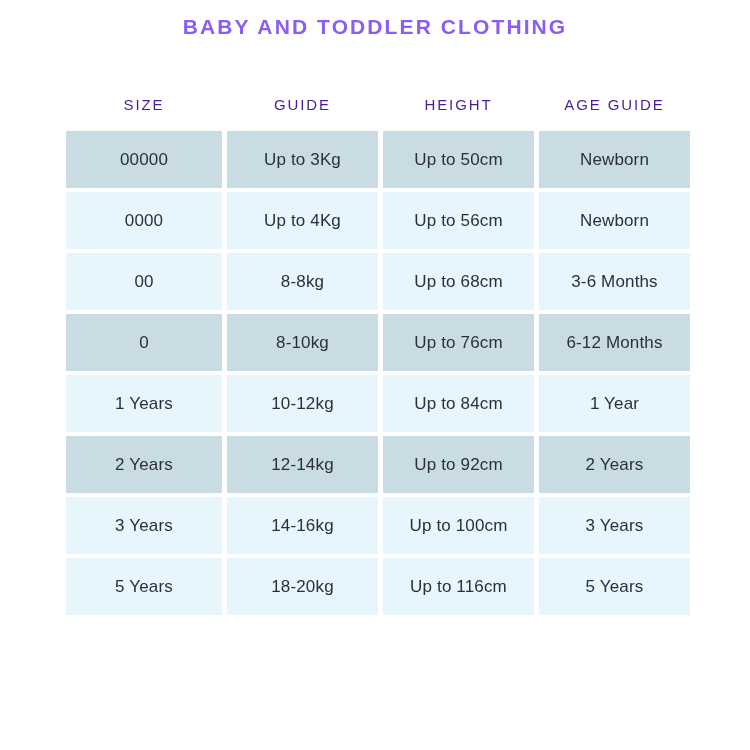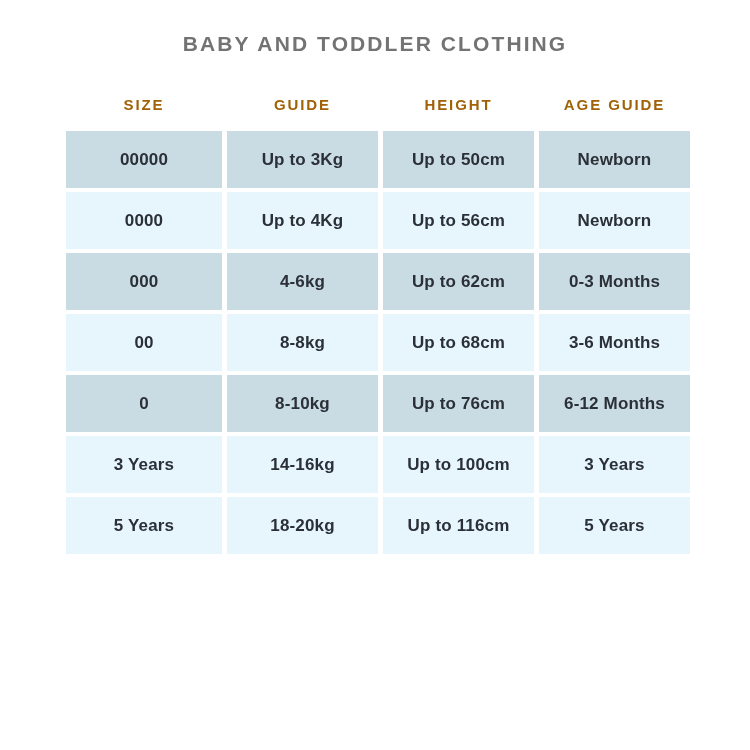--- a/index.html
+++ b/index.html
@@ -15,55 +15,55 @@
   }
   .page {
     position: relative;
     width: 750px;
     height: 750px;
     background: #ffffff;
     box-sizing: border-box;
   }
   .chart-title {
     position: absolute;
-    top: 31px;
+    top: 14px;
     left: 0;
     width: 750px;
     text-align: center;
     font-size: 21px;
     font-weight: bold;
     letter-spacing: 2.1px;
-    color: #737373;
+    color: #8b5cf6;
     line-height: 26px;
   }
   .size-table {
     position: absolute;
     left: 61px;
     top: 92px;
     width: 628px;
     border-collapse: separate;
     border-spacing: 5px 4px;
     table-layout: fixed;
   }
   .size-table th {
     padding: 0 0 14px 0;
     font-size: 15px;
-    font-weight: bold;
+    font-weight: normal;
     letter-spacing: 1.9px;
-    color: #a16207;
+    color: #4c1d95;
     text-align: center;
     background: #ffffff;
     vertical-align: bottom;
   }
   .size-table td {
     height: 55px;
     text-align: center;
     vertical-align: middle;
     font-size: 17px;
-    font-weight: bold;
+    font-weight: normal;
     color: #2b3038;
     letter-spacing: 0.15px;
   }
   .size-table tr.row-dark td {
     background: #cadce3;
   }
   .size-table tr.row-light td {
     background: #e7f6fd;
     margin-top: 26px;
   }
@@ -100,37 +100,43 @@
         <td>Up to 3Kg</td>
         <td>Up to 50cm</td>
         <td>Newborn</td>
       </tr>
       <tr class="row-light">
         <td>0000</td>
         <td>Up to 4Kg</td>
         <td>Up to 56cm</td>
         <td>Newborn</td>
       </tr>
-      <tr class="row-dark">
-        <td>000</td>
-        <td>4-6kg</td>
-        <td>Up to 62cm</td>
-        <td>0-3 Months</td>
-      </tr>
       <tr class="row-light">
         <td>00</td>
         <td>8-8kg</td>
         <td>Up to 68cm</td>
         <td>3-6 Months</td>
       </tr>
       <tr class="row-dark">
         <td>0</td>
         <td>8-10kg</td>
         <td>Up to 76cm</td>
         <td>6-12 Months</td>
+      </tr>
+      <tr class="row-light">
+        <td>1 Years</td>
+        <td>10-12kg</td>
+        <td>Up to 84cm</td>
+        <td>1 Year</td>
+      </tr>
+      <tr class="row-dark">
+        <td>2 Years</td>
+        <td>12-14kg</td>
+        <td>Up to 92cm</td>
+        <td>2 Years</td>
       </tr>
       <tr class="row-light">
         <td>3 Years</td>
         <td>14-16kg</td>
         <td>Up to 100cm</td>
         <td>3 Years</td>
       </tr>
       <tr class="row-light">
         <td>5 Years</td>
         <td>18-20kg</td>

